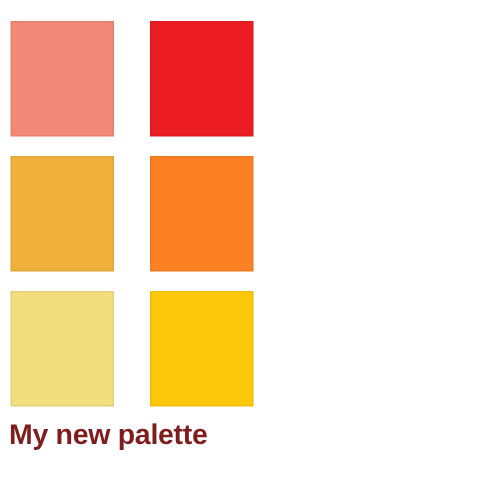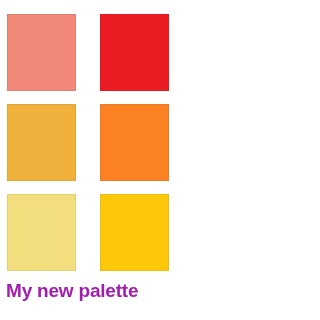--- a/index.html
+++ b/index.html
@@ -43,21 +43,21 @@
     flex: 0 0 auto;
   }
   .palette-caption {
     position: absolute;
     left: 6px;
     top: 279px;
     width: 175px;
     font-family: "Liberation Sans", sans-serif;
     font-size: 19px;
     font-weight: bold;
-    color: #a21caf;
+    color: #7f1d1d;
     letter-spacing: -0.2px;
     line-height: 24px;
     white-space: nowrap;
   }
 </style>
 </head>
 <body style="background-color: rgb(255, 255, 255);">
 
 <div class="palette-page">
 

